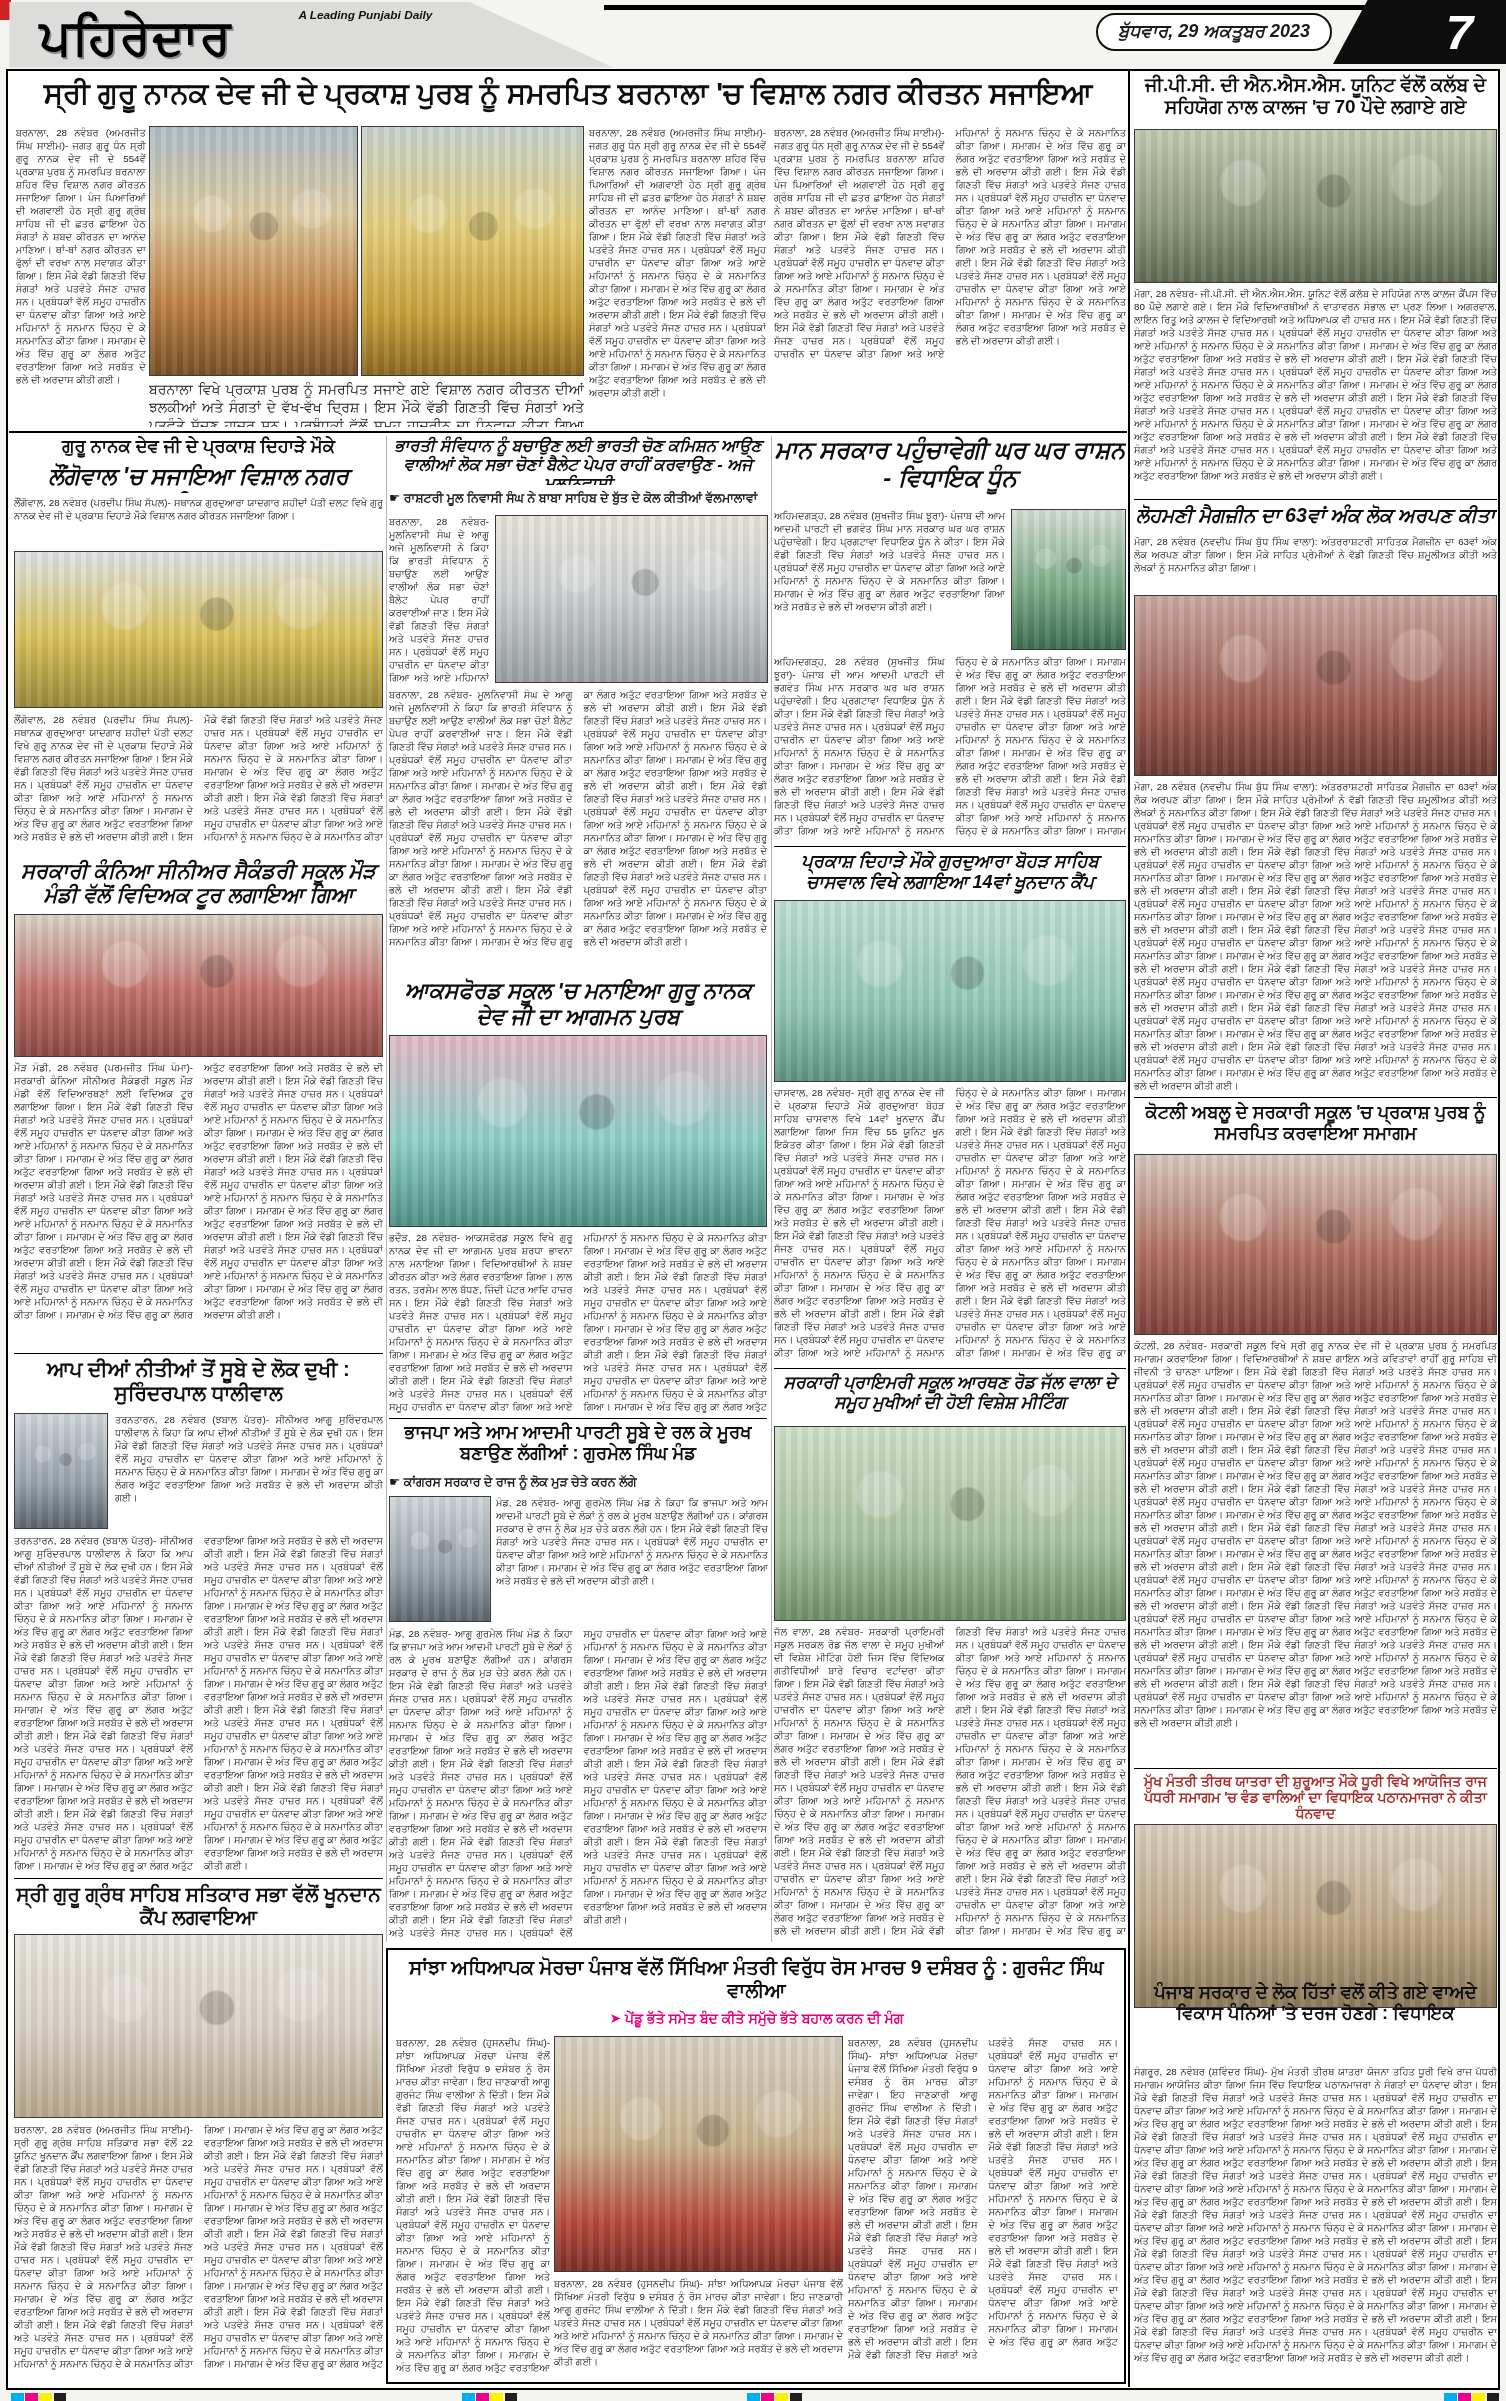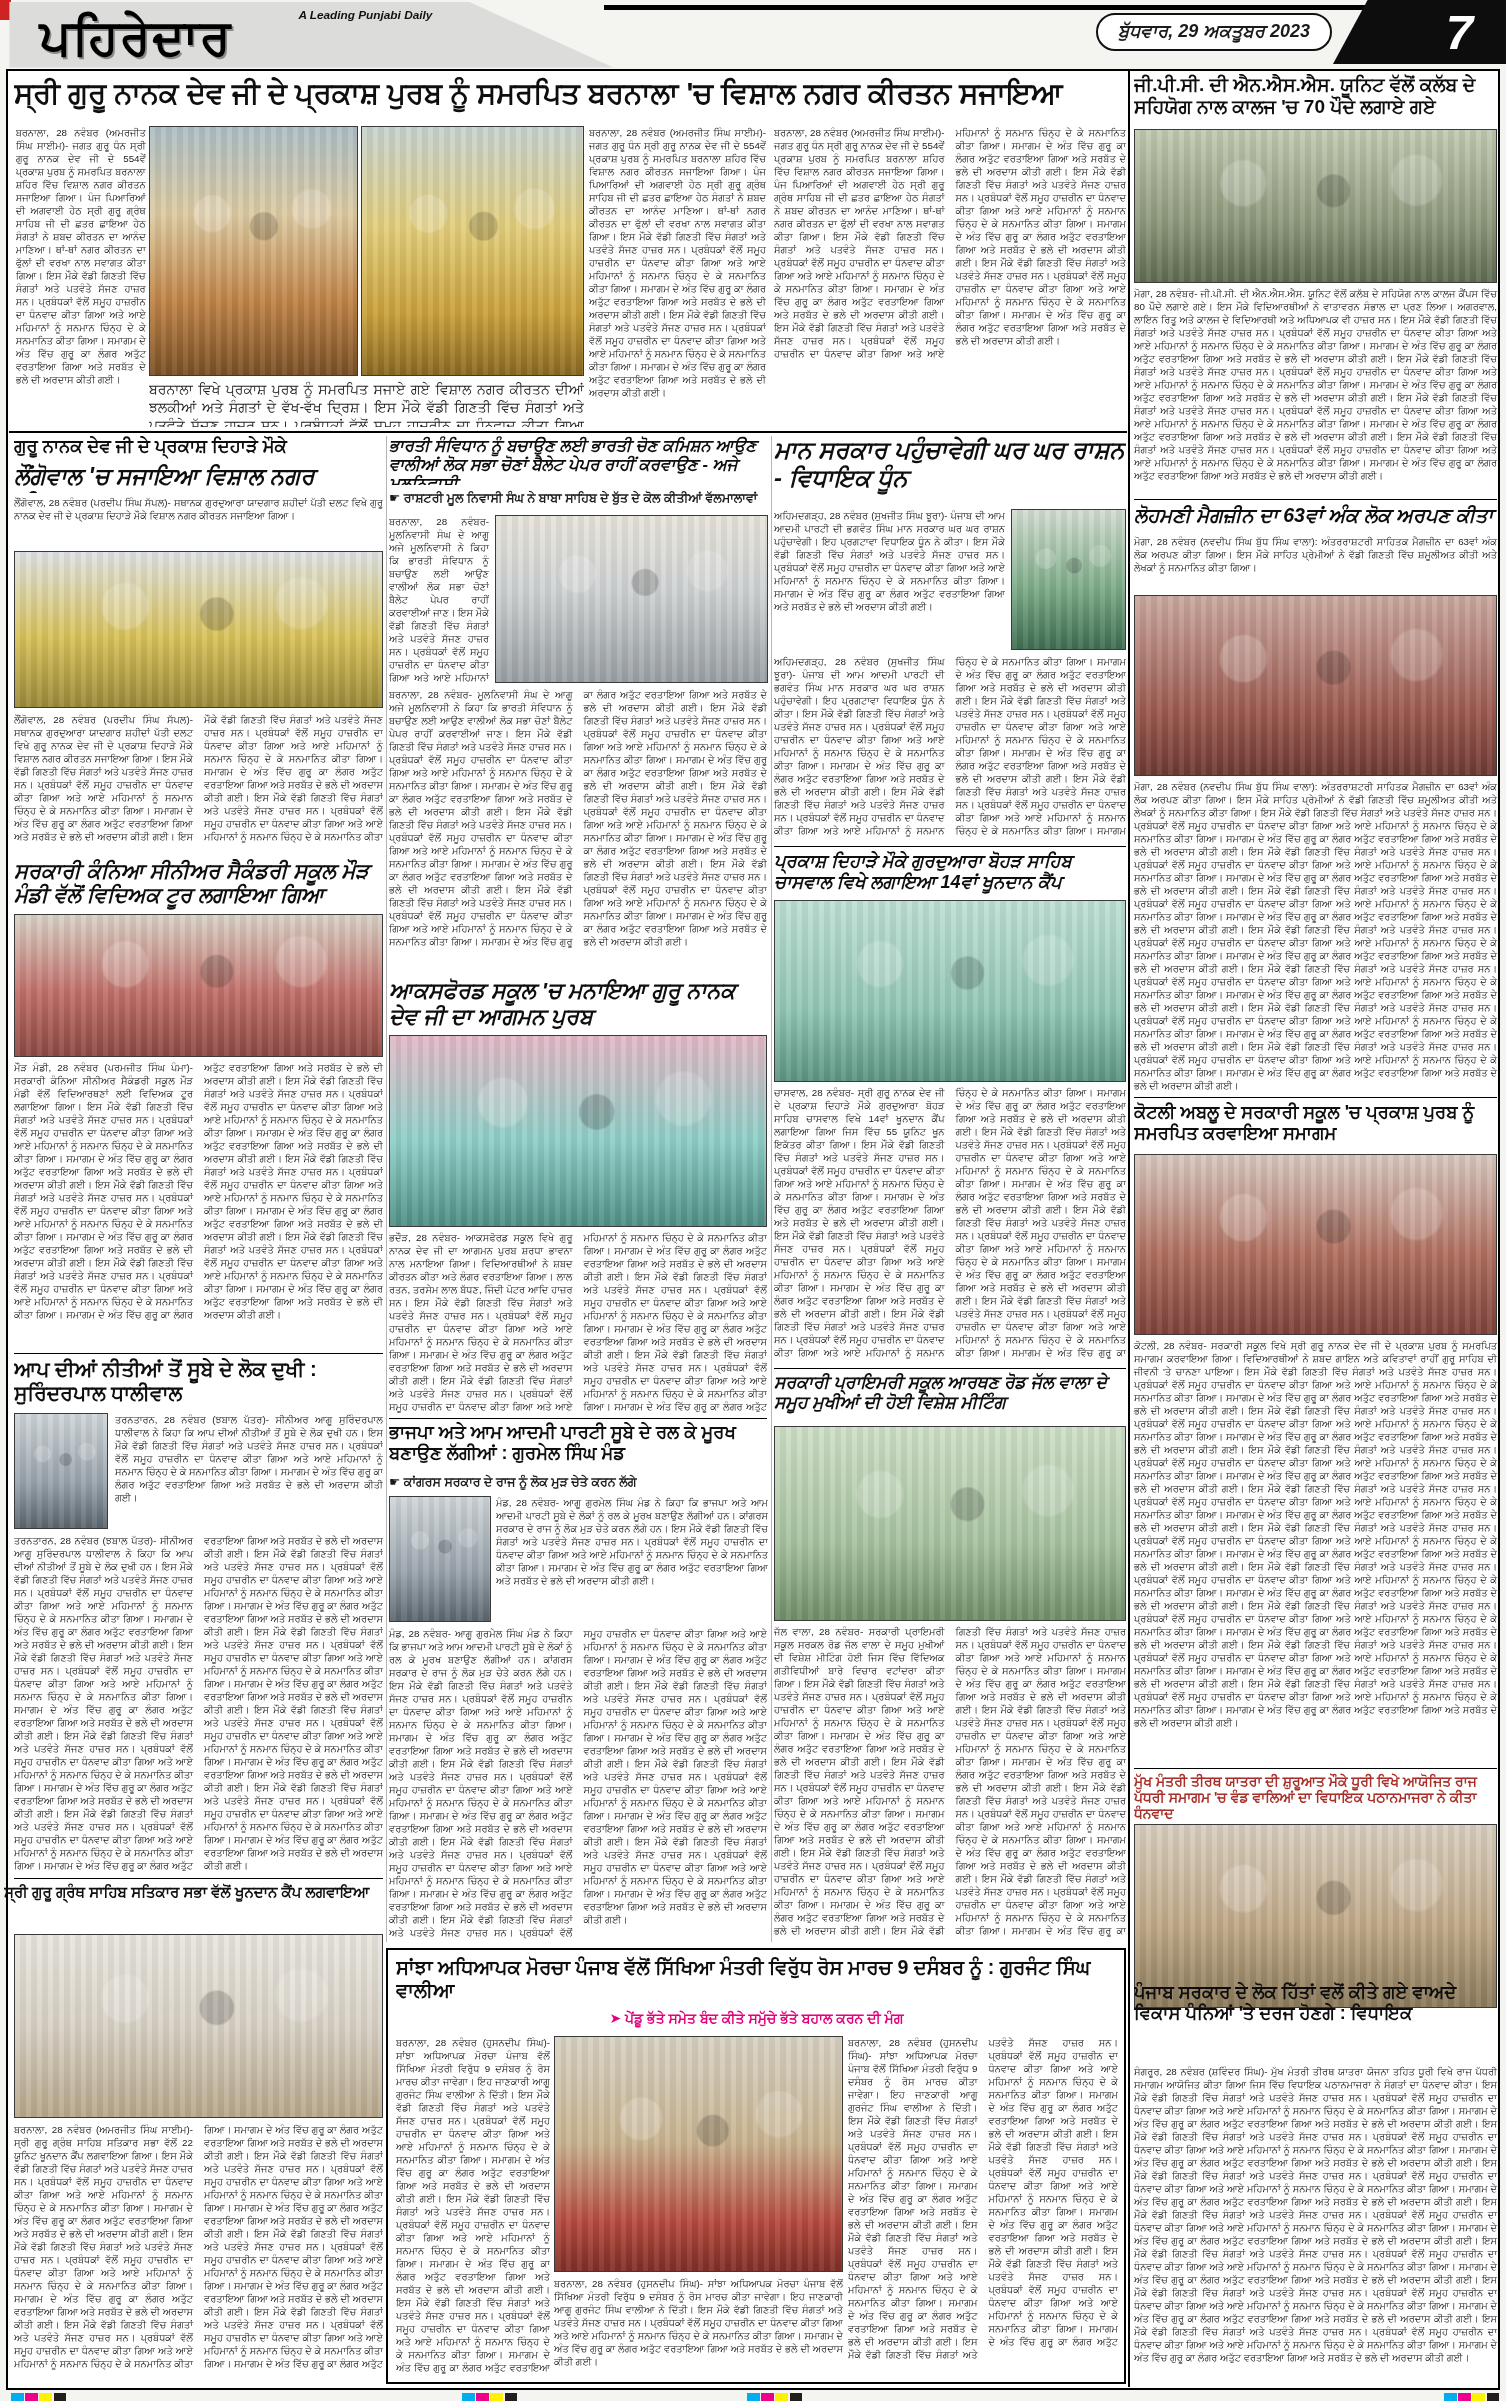--- a/index.html
+++ b/index.html
@@ -3,21 +3,21 @@
 <meta charset="utf-8">
 <style>
   html,body{margin:0;padding:0}
   body{
     width:1506px;height:2401px;position:relative;background:#f4f4f0;
     font-family:"Liberation Sans","DejaVu Sans",sans-serif;color:#1b1b1b;overflow:hidden;
   }
   .abs{position:absolute;box-sizing:border-box}
   .body-txt{font-size:9.8px;line-height:1.33;text-align:justify;overflow:hidden;word-break:break-word;color:#222}
   .cols2{column-count:2;column-gap:11px}
-  .hd{font-weight:800;text-align:left;line-height:1.16;overflow:hidden;color:#0e0e0e}
+  .hd{font-weight:800;text-align:center;line-height:1.16;overflow:hidden;color:#0e0e0e}
   .it{font-style:italic}
   .cap{font-size:14px;font-weight:400;line-height:1.3;overflow:hidden;text-align:justify}
   .bullet{font-weight:700;overflow:hidden;white-space:nowrap;text-overflow:ellipsis}
   .photo{border:0.8px solid #3a3a3a;overflow:hidden}
   .photo::after{content:"";display:block;width:100%;height:100%;
     background:repeating-linear-gradient(90deg,rgba(255,255,255,.07) 0 5.5px,rgba(0,0,0,.05) 5.5px 11px),
                radial-gradient(circle at 30% 35%,rgba(255,255,255,.22) 0 8%,transparent 9%),
                radial-gradient(circle at 55% 40%,rgba(0,0,0,.18) 0 7%,transparent 8%),
                radial-gradient(circle at 78% 33%,rgba(255,255,255,.2) 0 8%,transparent 9%);}
   .rule{background:#000}
@@ -91,21 +91,21 @@
 <div class="abs photo ph-bus-red" style="left:14px;top:914px;width:369px;height:143px"></div>
 <div class="abs body-txt cols2" style="left:14px;top:1061px;width:369px;height:287px">ਮੌੜ ਮੰਡੀ, 28 ਨਵੰਬਰ (ਪਰਮਜੀਤ ਸਿੰਘ ਪੰਮਾ)- ਸਰਕਾਰੀ ਕੰਨਿਆ ਸੀਨੀਅਰ ਸੈਕੰਡਰੀ ਸਕੂਲ ਮੌੜ ਮੰਡੀ ਵੱਲੋਂ ਵਿਦਿਆਰਥਣਾਂ ਲਈ ਵਿਦਿਅਕ ਟੂਰ ਲਗਾਇਆ ਗਿਆ। ਇਸ ਮੌਕੇ ਵੱਡੀ ਗਿਣਤੀ ਵਿੱਚ ਸੰਗਤਾਂ ਅਤੇ ਪਤਵੰਤੇ ਸੱਜਣ ਹਾਜ਼ਰ ਸਨ। ਪ੍ਰਬੰਧਕਾਂ ਵੱਲੋਂ ਸਮੂਹ ਹਾਜ਼ਰੀਨ ਦਾ ਧੰਨਵਾਦ ਕੀਤਾ ਗਿਆ ਅਤੇ ਆਏ ਮਹਿਮਾਨਾਂ ਨੂੰ ਸਨਮਾਨ ਚਿੰਨ੍ਹ ਦੇ ਕੇ ਸਨਮਾਨਿਤ ਕੀਤਾ ਗਿਆ। ਸਮਾਗਮ ਦੇ ਅੰਤ ਵਿੱਚ ਗੁਰੂ ਕਾ ਲੰਗਰ ਅਤੁੱਟ ਵਰਤਾਇਆ ਗਿਆ ਅਤੇ ਸਰਬੱਤ ਦੇ ਭਲੇ ਦੀ ਅਰਦਾਸ ਕੀਤੀ ਗਈ। ਇਸ ਮੌਕੇ ਵੱਡੀ ਗਿਣਤੀ ਵਿੱਚ ਸੰਗਤਾਂ ਅਤੇ ਪਤਵੰਤੇ ਸੱਜਣ ਹਾਜ਼ਰ ਸਨ। ਪ੍ਰਬੰਧਕਾਂ ਵੱਲੋਂ ਸਮੂਹ ਹਾਜ਼ਰੀਨ ਦਾ ਧੰਨਵਾਦ ਕੀਤਾ ਗਿਆ ਅਤੇ ਆਏ ਮਹਿਮਾਨਾਂ ਨੂੰ ਸਨਮਾਨ ਚਿੰਨ੍ਹ ਦੇ ਕੇ ਸਨਮਾਨਿਤ ਕੀਤਾ ਗਿਆ। ਸਮਾਗਮ ਦੇ ਅੰਤ ਵਿੱਚ ਗੁਰੂ ਕਾ ਲੰਗਰ ਅਤੁੱਟ ਵਰਤਾਇਆ ਗਿਆ ਅਤੇ ਸਰਬੱਤ ਦੇ ਭਲੇ ਦੀ ਅਰਦਾਸ ਕੀਤੀ ਗਈ। ਇਸ ਮੌਕੇ ਵੱਡੀ ਗਿਣਤੀ ਵਿੱਚ ਸੰਗਤਾਂ ਅਤੇ ਪਤਵੰਤੇ ਸੱਜਣ ਹਾਜ਼ਰ ਸਨ। ਪ੍ਰਬੰਧਕਾਂ ਵੱਲੋਂ ਸਮੂਹ ਹਾਜ਼ਰੀਨ ਦਾ ਧੰਨਵਾਦ ਕੀਤਾ ਗਿਆ ਅਤੇ ਆਏ ਮਹਿਮਾਨਾਂ ਨੂੰ ਸਨਮਾਨ ਚਿੰਨ੍ਹ ਦੇ ਕੇ ਸਨਮਾਨਿਤ ਕੀਤਾ ਗਿਆ। ਸਮਾਗਮ ਦੇ ਅੰਤ ਵਿੱਚ ਗੁਰੂ ਕਾ ਲੰਗਰ ਅਤੁੱਟ ਵਰਤਾਇਆ ਗਿਆ ਅਤੇ ਸਰਬੱਤ ਦੇ ਭਲੇ ਦੀ ਅਰਦਾਸ ਕੀਤੀ ਗਈ। ਇਸ ਮੌਕੇ ਵੱਡੀ ਗਿਣਤੀ ਵਿੱਚ ਸੰਗਤਾਂ ਅਤੇ ਪਤਵੰਤੇ ਸੱਜਣ ਹਾਜ਼ਰ ਸਨ। ਪ੍ਰਬੰਧਕਾਂ ਵੱਲੋਂ ਸਮੂਹ ਹਾਜ਼ਰੀਨ ਦਾ ਧੰਨਵਾਦ ਕੀਤਾ ਗਿਆ ਅਤੇ ਆਏ ਮਹਿਮਾਨਾਂ ਨੂੰ ਸਨਮਾਨ ਚਿੰਨ੍ਹ ਦੇ ਕੇ ਸਨਮਾਨਿਤ ਕੀਤਾ ਗਿਆ। ਸਮਾਗਮ ਦੇ ਅੰਤ ਵਿੱਚ ਗੁਰੂ ਕਾ ਲੰਗਰ ਅਤੁੱਟ ਵਰਤਾਇਆ ਗਿਆ ਅਤੇ ਸਰਬੱਤ ਦੇ ਭਲੇ ਦੀ ਅਰਦਾਸ ਕੀਤੀ ਗਈ। ਇਸ ਮੌਕੇ ਵੱਡੀ ਗਿਣਤੀ ਵਿੱਚ ਸੰਗਤਾਂ ਅਤੇ ਪਤਵੰਤੇ ਸੱਜਣ ਹਾਜ਼ਰ ਸਨ। ਪ੍ਰਬੰਧਕਾਂ ਵੱਲੋਂ ਸਮੂਹ ਹਾਜ਼ਰੀਨ ਦਾ ਧੰਨਵਾਦ ਕੀਤਾ ਗਿਆ ਅਤੇ ਆਏ ਮਹਿਮਾਨਾਂ ਨੂੰ ਸਨਮਾਨ ਚਿੰਨ੍ਹ ਦੇ ਕੇ ਸਨਮਾਨਿਤ ਕੀਤਾ ਗਿਆ। ਸਮਾਗਮ ਦੇ ਅੰਤ ਵਿੱਚ ਗੁਰੂ ਕਾ ਲੰਗਰ ਅਤੁੱਟ ਵਰਤਾਇਆ ਗਿਆ ਅਤੇ ਸਰਬੱਤ ਦੇ ਭਲੇ ਦੀ ਅਰਦਾਸ ਕੀਤੀ ਗਈ। ਇਸ ਮੌਕੇ ਵੱਡੀ ਗਿਣਤੀ ਵਿੱਚ ਸੰਗਤਾਂ ਅਤੇ ਪਤਵੰਤੇ ਸੱਜਣ ਹਾਜ਼ਰ ਸਨ। ਪ੍ਰਬੰਧਕਾਂ ਵੱਲੋਂ ਸਮੂਹ ਹਾਜ਼ਰੀਨ ਦਾ ਧੰਨਵਾਦ ਕੀਤਾ ਗਿਆ ਅਤੇ ਆਏ ਮਹਿਮਾਨਾਂ ਨੂੰ ਸਨਮਾਨ ਚਿੰਨ੍ਹ ਦੇ ਕੇ ਸਨਮਾਨਿਤ ਕੀਤਾ ਗਿਆ। ਸਮਾਗਮ ਦੇ ਅੰਤ ਵਿੱਚ ਗੁਰੂ ਕਾ ਲੰਗਰ ਅਤੁੱਟ ਵਰਤਾਇਆ ਗਿਆ ਅਤੇ ਸਰਬੱਤ ਦੇ ਭਲੇ ਦੀ ਅਰਦਾਸ ਕੀਤੀ ਗਈ।</div>
 
 <div class="abs rule" style="left:14px;top:1353px;width:369px;height:0.8px"></div>
 <div class="abs hd" style="left:14px;top:1358px;width:369px;height:50px;font-size:20.4px">ਆਪ ਦੀਆਂ ਨੀਤੀਆਂ ਤੋਂ ਸੂਬੇ ਦੇ ਲੋਕ ਦੁਖੀ : ਸੁਰਿੰਦਰਪਾਲ ਧਾਲੀਵਾਲ</div>
 <div class="abs photo ph-portrait" style="left:14px;top:1413px;width:94px;height:116px"></div>
 <div class="abs body-txt" style="left:115px;top:1413px;width:268px;height:116px">ਤਰਨਤਾਰਨ, 28 ਨਵੰਬਰ (ਝਬਾਲ ਪੱਤਰ)- ਸੀਨੀਅਰ ਆਗੂ ਸੁਰਿੰਦਰਪਾਲ ਧਾਲੀਵਾਲ ਨੇ ਕਿਹਾ ਕਿ ਆਪ ਦੀਆਂ ਨੀਤੀਆਂ ਤੋਂ ਸੂਬੇ ਦੇ ਲੋਕ ਦੁਖੀ ਹਨ। ਇਸ ਮੌਕੇ ਵੱਡੀ ਗਿਣਤੀ ਵਿੱਚ ਸੰਗਤਾਂ ਅਤੇ ਪਤਵੰਤੇ ਸੱਜਣ ਹਾਜ਼ਰ ਸਨ। ਪ੍ਰਬੰਧਕਾਂ ਵੱਲੋਂ ਸਮੂਹ ਹਾਜ਼ਰੀਨ ਦਾ ਧੰਨਵਾਦ ਕੀਤਾ ਗਿਆ ਅਤੇ ਆਏ ਮਹਿਮਾਨਾਂ ਨੂੰ ਸਨਮਾਨ ਚਿੰਨ੍ਹ ਦੇ ਕੇ ਸਨਮਾਨਿਤ ਕੀਤਾ ਗਿਆ। ਸਮਾਗਮ ਦੇ ਅੰਤ ਵਿੱਚ ਗੁਰੂ ਕਾ ਲੰਗਰ ਅਤੁੱਟ ਵਰਤਾਇਆ ਗਿਆ ਅਤੇ ਸਰਬੱਤ ਦੇ ਭਲੇ ਦੀ ਅਰਦਾਸ ਕੀਤੀ ਗਈ।</div>
 <div class="abs body-txt cols2" style="left:14px;top:1534px;width:369px;height:341px">ਤਰਨਤਾਰਨ, 28 ਨਵੰਬਰ (ਝਬਾਲ ਪੱਤਰ)- ਸੀਨੀਅਰ ਆਗੂ ਸੁਰਿੰਦਰਪਾਲ ਧਾਲੀਵਾਲ ਨੇ ਕਿਹਾ ਕਿ ਆਪ ਦੀਆਂ ਨੀਤੀਆਂ ਤੋਂ ਸੂਬੇ ਦੇ ਲੋਕ ਦੁਖੀ ਹਨ। ਇਸ ਮੌਕੇ ਵੱਡੀ ਗਿਣਤੀ ਵਿੱਚ ਸੰਗਤਾਂ ਅਤੇ ਪਤਵੰਤੇ ਸੱਜਣ ਹਾਜ਼ਰ ਸਨ। ਪ੍ਰਬੰਧਕਾਂ ਵੱਲੋਂ ਸਮੂਹ ਹਾਜ਼ਰੀਨ ਦਾ ਧੰਨਵਾਦ ਕੀਤਾ ਗਿਆ ਅਤੇ ਆਏ ਮਹਿਮਾਨਾਂ ਨੂੰ ਸਨਮਾਨ ਚਿੰਨ੍ਹ ਦੇ ਕੇ ਸਨਮਾਨਿਤ ਕੀਤਾ ਗਿਆ। ਸਮਾਗਮ ਦੇ ਅੰਤ ਵਿੱਚ ਗੁਰੂ ਕਾ ਲੰਗਰ ਅਤੁੱਟ ਵਰਤਾਇਆ ਗਿਆ ਅਤੇ ਸਰਬੱਤ ਦੇ ਭਲੇ ਦੀ ਅਰਦਾਸ ਕੀਤੀ ਗਈ। ਇਸ ਮੌਕੇ ਵੱਡੀ ਗਿਣਤੀ ਵਿੱਚ ਸੰਗਤਾਂ ਅਤੇ ਪਤਵੰਤੇ ਸੱਜਣ ਹਾਜ਼ਰ ਸਨ। ਪ੍ਰਬੰਧਕਾਂ ਵੱਲੋਂ ਸਮੂਹ ਹਾਜ਼ਰੀਨ ਦਾ ਧੰਨਵਾਦ ਕੀਤਾ ਗਿਆ ਅਤੇ ਆਏ ਮਹਿਮਾਨਾਂ ਨੂੰ ਸਨਮਾਨ ਚਿੰਨ੍ਹ ਦੇ ਕੇ ਸਨਮਾਨਿਤ ਕੀਤਾ ਗਿਆ। ਸਮਾਗਮ ਦੇ ਅੰਤ ਵਿੱਚ ਗੁਰੂ ਕਾ ਲੰਗਰ ਅਤੁੱਟ ਵਰਤਾਇਆ ਗਿਆ ਅਤੇ ਸਰਬੱਤ ਦੇ ਭਲੇ ਦੀ ਅਰਦਾਸ ਕੀਤੀ ਗਈ। ਇਸ ਮੌਕੇ ਵੱਡੀ ਗਿਣਤੀ ਵਿੱਚ ਸੰਗਤਾਂ ਅਤੇ ਪਤਵੰਤੇ ਸੱਜਣ ਹਾਜ਼ਰ ਸਨ। ਪ੍ਰਬੰਧਕਾਂ ਵੱਲੋਂ ਸਮੂਹ ਹਾਜ਼ਰੀਨ ਦਾ ਧੰਨਵਾਦ ਕੀਤਾ ਗਿਆ ਅਤੇ ਆਏ ਮਹਿਮਾਨਾਂ ਨੂੰ ਸਨਮਾਨ ਚਿੰਨ੍ਹ ਦੇ ਕੇ ਸਨਮਾਨਿਤ ਕੀਤਾ ਗਿਆ। ਸਮਾਗਮ ਦੇ ਅੰਤ ਵਿੱਚ ਗੁਰੂ ਕਾ ਲੰਗਰ ਅਤੁੱਟ ਵਰਤਾਇਆ ਗਿਆ ਅਤੇ ਸਰਬੱਤ ਦੇ ਭਲੇ ਦੀ ਅਰਦਾਸ ਕੀਤੀ ਗਈ। ਇਸ ਮੌਕੇ ਵੱਡੀ ਗਿਣਤੀ ਵਿੱਚ ਸੰਗਤਾਂ ਅਤੇ ਪਤਵੰਤੇ ਸੱਜਣ ਹਾਜ਼ਰ ਸਨ। ਪ੍ਰਬੰਧਕਾਂ ਵੱਲੋਂ ਸਮੂਹ ਹਾਜ਼ਰੀਨ ਦਾ ਧੰਨਵਾਦ ਕੀਤਾ ਗਿਆ ਅਤੇ ਆਏ ਮਹਿਮਾਨਾਂ ਨੂੰ ਸਨਮਾਨ ਚਿੰਨ੍ਹ ਦੇ ਕੇ ਸਨਮਾਨਿਤ ਕੀਤਾ ਗਿਆ। ਸਮਾਗਮ ਦੇ ਅੰਤ ਵਿੱਚ ਗੁਰੂ ਕਾ ਲੰਗਰ ਅਤੁੱਟ ਵਰਤਾਇਆ ਗਿਆ ਅਤੇ ਸਰਬੱਤ ਦੇ ਭਲੇ ਦੀ ਅਰਦਾਸ ਕੀਤੀ ਗਈ। ਇਸ ਮੌਕੇ ਵੱਡੀ ਗਿਣਤੀ ਵਿੱਚ ਸੰਗਤਾਂ ਅਤੇ ਪਤਵੰਤੇ ਸੱਜਣ ਹਾਜ਼ਰ ਸਨ। ਪ੍ਰਬੰਧਕਾਂ ਵੱਲੋਂ ਸਮੂਹ ਹਾਜ਼ਰੀਨ ਦਾ ਧੰਨਵਾਦ ਕੀਤਾ ਗਿਆ ਅਤੇ ਆਏ ਮਹਿਮਾਨਾਂ ਨੂੰ ਸਨਮਾਨ ਚਿੰਨ੍ਹ ਦੇ ਕੇ ਸਨਮਾਨਿਤ ਕੀਤਾ ਗਿਆ। ਸਮਾਗਮ ਦੇ ਅੰਤ ਵਿੱਚ ਗੁਰੂ ਕਾ ਲੰਗਰ ਅਤੁੱਟ ਵਰਤਾਇਆ ਗਿਆ ਅਤੇ ਸਰਬੱਤ ਦੇ ਭਲੇ ਦੀ ਅਰਦਾਸ ਕੀਤੀ ਗਈ। ਇਸ ਮੌਕੇ ਵੱਡੀ ਗਿਣਤੀ ਵਿੱਚ ਸੰਗਤਾਂ ਅਤੇ ਪਤਵੰਤੇ ਸੱਜਣ ਹਾਜ਼ਰ ਸਨ। ਪ੍ਰਬੰਧਕਾਂ ਵੱਲੋਂ ਸਮੂਹ ਹਾਜ਼ਰੀਨ ਦਾ ਧੰਨਵਾਦ ਕੀਤਾ ਗਿਆ ਅਤੇ ਆਏ ਮਹਿਮਾਨਾਂ ਨੂੰ ਸਨਮਾਨ ਚਿੰਨ੍ਹ ਦੇ ਕੇ ਸਨਮਾਨਿਤ ਕੀਤਾ ਗਿਆ। ਸਮਾਗਮ ਦੇ ਅੰਤ ਵਿੱਚ ਗੁਰੂ ਕਾ ਲੰਗਰ ਅਤੁੱਟ ਵਰਤਾਇਆ ਗਿਆ ਅਤੇ ਸਰਬੱਤ ਦੇ ਭਲੇ ਦੀ ਅਰਦਾਸ ਕੀਤੀ ਗਈ। ਇਸ ਮੌਕੇ ਵੱਡੀ ਗਿਣਤੀ ਵਿੱਚ ਸੰਗਤਾਂ ਅਤੇ ਪਤਵੰਤੇ ਸੱਜਣ ਹਾਜ਼ਰ ਸਨ। ਪ੍ਰਬੰਧਕਾਂ ਵੱਲੋਂ ਸਮੂਹ ਹਾਜ਼ਰੀਨ ਦਾ ਧੰਨਵਾਦ ਕੀਤਾ ਗਿਆ ਅਤੇ ਆਏ ਮਹਿਮਾਨਾਂ ਨੂੰ ਸਨਮਾਨ ਚਿੰਨ੍ਹ ਦੇ ਕੇ ਸਨਮਾਨਿਤ ਕੀਤਾ ਗਿਆ। ਸਮਾਗਮ ਦੇ ਅੰਤ ਵਿੱਚ ਗੁਰੂ ਕਾ ਲੰਗਰ ਅਤੁੱਟ ਵਰਤਾਇਆ ਗਿਆ ਅਤੇ ਸਰਬੱਤ ਦੇ ਭਲੇ ਦੀ ਅਰਦਾਸ ਕੀਤੀ ਗਈ। ਇਸ ਮੌਕੇ ਵੱਡੀ ਗਿਣਤੀ ਵਿੱਚ ਸੰਗਤਾਂ ਅਤੇ ਪਤਵੰਤੇ ਸੱਜਣ ਹਾਜ਼ਰ ਸਨ। ਪ੍ਰਬੰਧਕਾਂ ਵੱਲੋਂ ਸਮੂਹ ਹਾਜ਼ਰੀਨ ਦਾ ਧੰਨਵਾਦ ਕੀਤਾ ਗਿਆ ਅਤੇ ਆਏ ਮਹਿਮਾਨਾਂ ਨੂੰ ਸਨਮਾਨ ਚਿੰਨ੍ਹ ਦੇ ਕੇ ਸਨਮਾਨਿਤ ਕੀਤਾ ਗਿਆ। ਸਮਾਗਮ ਦੇ ਅੰਤ ਵਿੱਚ ਗੁਰੂ ਕਾ ਲੰਗਰ ਅਤੁੱਟ ਵਰਤਾਇਆ ਗਿਆ ਅਤੇ ਸਰਬੱਤ ਦੇ ਭਲੇ ਦੀ ਅਰਦਾਸ ਕੀਤੀ ਗਈ।</div>
 
 <div class="abs rule" style="left:14px;top:1878px;width:369px;height:0.8px"></div>
-<div class="abs hd" style="left:4px;top:1883px;width:369px;height:49px;font-size:15px">ਸ੍ਰੀ ਗੁਰੂ ਗ੍ਰੰਥ ਸਾਹਿਬ ਸਤਿਕਾਰ ਸਭਾ ਵੱਲੋਂ ਖੂਨਦਾਨ ਕੈਂਪ ਲਗਵਾਇਆ</div>
+<div class="abs hd" style="left:14px;top:1883px;width:369px;height:49px;font-size:20px">ਸ੍ਰੀ ਗੁਰੂ ਗ੍ਰੰਥ ਸਾਹਿਬ ਸਤਿਕਾਰ ਸਭਾ ਵੱਲੋਂ ਖੂਨਦਾਨ ਕੈਂਪ ਲਗਵਾਇਆ</div>
 <div class="abs photo ph-blood" style="left:14px;top:1934px;width:369px;height:184px"></div>
 <div class="abs body-txt cols2" style="left:14px;top:2123px;width:369px;height:259px">ਬਰਨਾਲਾ, 28 ਨਵੰਬਰ (ਅਮਰਜੀਤ ਸਿੰਘ ਸਾਈਮ)- ਸ੍ਰੀ ਗੁਰੂ ਗ੍ਰੰਥ ਸਾਹਿਬ ਸਤਿਕਾਰ ਸਭਾ ਵੱਲੋਂ 22 ਯੂਨਿਟ ਖੂਨਦਾਨ ਕੈਂਪ ਲਗਵਾਇਆ ਗਿਆ। ਇਸ ਮੌਕੇ ਵੱਡੀ ਗਿਣਤੀ ਵਿੱਚ ਸੰਗਤਾਂ ਅਤੇ ਪਤਵੰਤੇ ਸੱਜਣ ਹਾਜ਼ਰ ਸਨ। ਪ੍ਰਬੰਧਕਾਂ ਵੱਲੋਂ ਸਮੂਹ ਹਾਜ਼ਰੀਨ ਦਾ ਧੰਨਵਾਦ ਕੀਤਾ ਗਿਆ ਅਤੇ ਆਏ ਮਹਿਮਾਨਾਂ ਨੂੰ ਸਨਮਾਨ ਚਿੰਨ੍ਹ ਦੇ ਕੇ ਸਨਮਾਨਿਤ ਕੀਤਾ ਗਿਆ। ਸਮਾਗਮ ਦੇ ਅੰਤ ਵਿੱਚ ਗੁਰੂ ਕਾ ਲੰਗਰ ਅਤੁੱਟ ਵਰਤਾਇਆ ਗਿਆ ਅਤੇ ਸਰਬੱਤ ਦੇ ਭਲੇ ਦੀ ਅਰਦਾਸ ਕੀਤੀ ਗਈ। ਇਸ ਮੌਕੇ ਵੱਡੀ ਗਿਣਤੀ ਵਿੱਚ ਸੰਗਤਾਂ ਅਤੇ ਪਤਵੰਤੇ ਸੱਜਣ ਹਾਜ਼ਰ ਸਨ। ਪ੍ਰਬੰਧਕਾਂ ਵੱਲੋਂ ਸਮੂਹ ਹਾਜ਼ਰੀਨ ਦਾ ਧੰਨਵਾਦ ਕੀਤਾ ਗਿਆ ਅਤੇ ਆਏ ਮਹਿਮਾਨਾਂ ਨੂੰ ਸਨਮਾਨ ਚਿੰਨ੍ਹ ਦੇ ਕੇ ਸਨਮਾਨਿਤ ਕੀਤਾ ਗਿਆ। ਸਮਾਗਮ ਦੇ ਅੰਤ ਵਿੱਚ ਗੁਰੂ ਕਾ ਲੰਗਰ ਅਤੁੱਟ ਵਰਤਾਇਆ ਗਿਆ ਅਤੇ ਸਰਬੱਤ ਦੇ ਭਲੇ ਦੀ ਅਰਦਾਸ ਕੀਤੀ ਗਈ। ਇਸ ਮੌਕੇ ਵੱਡੀ ਗਿਣਤੀ ਵਿੱਚ ਸੰਗਤਾਂ ਅਤੇ ਪਤਵੰਤੇ ਸੱਜਣ ਹਾਜ਼ਰ ਸਨ। ਪ੍ਰਬੰਧਕਾਂ ਵੱਲੋਂ ਸਮੂਹ ਹਾਜ਼ਰੀਨ ਦਾ ਧੰਨਵਾਦ ਕੀਤਾ ਗਿਆ ਅਤੇ ਆਏ ਮਹਿਮਾਨਾਂ ਨੂੰ ਸਨਮਾਨ ਚਿੰਨ੍ਹ ਦੇ ਕੇ ਸਨਮਾਨਿਤ ਕੀਤਾ ਗਿਆ। ਸਮਾਗਮ ਦੇ ਅੰਤ ਵਿੱਚ ਗੁਰੂ ਕਾ ਲੰਗਰ ਅਤੁੱਟ ਵਰਤਾਇਆ ਗਿਆ ਅਤੇ ਸਰਬੱਤ ਦੇ ਭਲੇ ਦੀ ਅਰਦਾਸ ਕੀਤੀ ਗਈ। ਇਸ ਮੌਕੇ ਵੱਡੀ ਗਿਣਤੀ ਵਿੱਚ ਸੰਗਤਾਂ ਅਤੇ ਪਤਵੰਤੇ ਸੱਜਣ ਹਾਜ਼ਰ ਸਨ। ਪ੍ਰਬੰਧਕਾਂ ਵੱਲੋਂ ਸਮੂਹ ਹਾਜ਼ਰੀਨ ਦਾ ਧੰਨਵਾਦ ਕੀਤਾ ਗਿਆ ਅਤੇ ਆਏ ਮਹਿਮਾਨਾਂ ਨੂੰ ਸਨਮਾਨ ਚਿੰਨ੍ਹ ਦੇ ਕੇ ਸਨਮਾਨਿਤ ਕੀਤਾ ਗਿਆ। ਸਮਾਗਮ ਦੇ ਅੰਤ ਵਿੱਚ ਗੁਰੂ ਕਾ ਲੰਗਰ ਅਤੁੱਟ ਵਰਤਾਇਆ ਗਿਆ ਅਤੇ ਸਰਬੱਤ ਦੇ ਭਲੇ ਦੀ ਅਰਦਾਸ ਕੀਤੀ ਗਈ। ਇਸ ਮੌਕੇ ਵੱਡੀ ਗਿਣਤੀ ਵਿੱਚ ਸੰਗਤਾਂ ਅਤੇ ਪਤਵੰਤੇ ਸੱਜਣ ਹਾਜ਼ਰ ਸਨ। ਪ੍ਰਬੰਧਕਾਂ ਵੱਲੋਂ ਸਮੂਹ ਹਾਜ਼ਰੀਨ ਦਾ ਧੰਨਵਾਦ ਕੀਤਾ ਗਿਆ ਅਤੇ ਆਏ ਮਹਿਮਾਨਾਂ ਨੂੰ ਸਨਮਾਨ ਚਿੰਨ੍ਹ ਦੇ ਕੇ ਸਨਮਾਨਿਤ ਕੀਤਾ ਗਿਆ। ਸਮਾਗਮ ਦੇ ਅੰਤ ਵਿੱਚ ਗੁਰੂ ਕਾ ਲੰਗਰ ਅਤੁੱਟ ਵਰਤਾਇਆ ਗਿਆ ਅਤੇ ਸਰਬੱਤ ਦੇ ਭਲੇ ਦੀ ਅਰਦਾਸ ਕੀਤੀ ਗਈ। ਇਸ ਮੌਕੇ ਵੱਡੀ ਗਿਣਤੀ ਵਿੱਚ ਸੰਗਤਾਂ ਅਤੇ ਪਤਵੰਤੇ ਸੱਜਣ ਹਾਜ਼ਰ ਸਨ। ਪ੍ਰਬੰਧਕਾਂ ਵੱਲੋਂ ਸਮੂਹ ਹਾਜ਼ਰੀਨ ਦਾ ਧੰਨਵਾਦ ਕੀਤਾ ਗਿਆ ਅਤੇ ਆਏ ਮਹਿਮਾਨਾਂ ਨੂੰ ਸਨਮਾਨ ਚਿੰਨ੍ਹ ਦੇ ਕੇ ਸਨਮਾਨਿਤ ਕੀਤਾ ਗਿਆ। ਸਮਾਗਮ ਦੇ ਅੰਤ ਵਿੱਚ ਗੁਰੂ ਕਾ ਲੰਗਰ ਅਤੁੱਟ ਵਰਤਾਇਆ ਗਿਆ ਅਤੇ ਸਰਬੱਤ ਦੇ ਭਲੇ ਦੀ ਅਰਦਾਸ ਕੀਤੀ ਗਈ।</div>
 
 <div class="abs hd it" style="left:389px;top:436px;width:378px;height:49px;font-size:16.5px">ਭਾਰਤੀ ਸੰਵਿਧਾਨ ਨੂੰ ਬਚਾਉਣ ਲਈ ਭਾਰਤੀ ਚੋਣ ਕਮਿਸ਼ਨ ਆਉਣ ਵਾਲੀਆਂ ਲੋਕ ਸਭਾ ਚੋਣਾਂ ਬੈਲੇਟ ਪੇਪਰ ਰਾਹੀਂ ਕਰਵਾਉਣ - ਅਜੇ ਮੂਲਨਿਵਾਸੀ</div>
 <div class="abs bullet" style="left:389px;top:490px;width:378px;height:20.4px;font-size:12.6px">☛ ਰਾਸ਼ਟਰੀ ਮੂਲ ਨਿਵਾਸੀ ਸੰਘ ਨੇ ਬਾਬਾ ਸਾਹਿਬ ਦੇ ਬੁੱਤ ਦੇ ਕੋਲ ਕੀਤੀਆਂ ਵੱਲਮਾਲਾਵਾਂ</div>
 <div class="abs body-txt" style="left:389px;top:515px;width:100px;height:170px">ਬਰਨਾਲਾ, 28 ਨਵੰਬਰ- ਮੂਲਨਿਵਾਸੀ ਸੰਘ ਦੇ ਆਗੂ ਅਜੇ ਮੂਲਨਿਵਾਸੀ ਨੇ ਕਿਹਾ ਕਿ ਭਾਰਤੀ ਸੰਵਿਧਾਨ ਨੂੰ ਬਚਾਉਣ ਲਈ ਆਉਣ ਵਾਲੀਆਂ ਲੋਕ ਸਭਾ ਚੋਣਾਂ ਬੈਲੇਟ ਪੇਪਰ ਰਾਹੀਂ ਕਰਵਾਈਆਂ ਜਾਣ। ਇਸ ਮੌਕੇ ਵੱਡੀ ਗਿਣਤੀ ਵਿੱਚ ਸੰਗਤਾਂ ਅਤੇ ਪਤਵੰਤੇ ਸੱਜਣ ਹਾਜ਼ਰ ਸਨ। ਪ੍ਰਬੰਧਕਾਂ ਵੱਲੋਂ ਸਮੂਹ ਹਾਜ਼ਰੀਨ ਦਾ ਧੰਨਵਾਦ ਕੀਤਾ ਗਿਆ ਅਤੇ ਆਏ ਮਹਿਮਾਨਾਂ ਨੂੰ ਸਨਮਾਨ ਚਿੰਨ੍ਹ ਦੇ ਕੇ ਸਨਮਾਨਿਤ ਕੀਤਾ ਗਿਆ। ਸਮਾਗਮ ਦੇ ਅੰਤ ਵਿੱਚ ਗੁਰੂ ਕਾ ਲੰਗਰ ਅਤੁੱਟ ਵਰਤਾਇਆ ਗਿਆ ਅਤੇ ਸਰਬੱਤ ਦੇ ਭਲੇ ਦੀ ਅਰਦਾਸ ਕੀਤੀ ਗਈ।</div>
 <div class="abs photo ph-protest" style="left:495px;top:515px;width:273px;height:168px"></div>
 <div class="abs body-txt cols2" style="left:389px;top:688px;width:378px;height:286px">ਬਰਨਾਲਾ, 28 ਨਵੰਬਰ- ਮੂਲਨਿਵਾਸੀ ਸੰਘ ਦੇ ਆਗੂ ਅਜੇ ਮੂਲਨਿਵਾਸੀ ਨੇ ਕਿਹਾ ਕਿ ਭਾਰਤੀ ਸੰਵਿਧਾਨ ਨੂੰ ਬਚਾਉਣ ਲਈ ਆਉਣ ਵਾਲੀਆਂ ਲੋਕ ਸਭਾ ਚੋਣਾਂ ਬੈਲੇਟ ਪੇਪਰ ਰਾਹੀਂ ਕਰਵਾਈਆਂ ਜਾਣ। ਇਸ ਮੌਕੇ ਵੱਡੀ ਗਿਣਤੀ ਵਿੱਚ ਸੰਗਤਾਂ ਅਤੇ ਪਤਵੰਤੇ ਸੱਜਣ ਹਾਜ਼ਰ ਸਨ। ਪ੍ਰਬੰਧਕਾਂ ਵੱਲੋਂ ਸਮੂਹ ਹਾਜ਼ਰੀਨ ਦਾ ਧੰਨਵਾਦ ਕੀਤਾ ਗਿਆ ਅਤੇ ਆਏ ਮਹਿਮਾਨਾਂ ਨੂੰ ਸਨਮਾਨ ਚਿੰਨ੍ਹ ਦੇ ਕੇ ਸਨਮਾਨਿਤ ਕੀਤਾ ਗਿਆ। ਸਮਾਗਮ ਦੇ ਅੰਤ ਵਿੱਚ ਗੁਰੂ ਕਾ ਲੰਗਰ ਅਤੁੱਟ ਵਰਤਾਇਆ ਗਿਆ ਅਤੇ ਸਰਬੱਤ ਦੇ ਭਲੇ ਦੀ ਅਰਦਾਸ ਕੀਤੀ ਗਈ। ਇਸ ਮੌਕੇ ਵੱਡੀ ਗਿਣਤੀ ਵਿੱਚ ਸੰਗਤਾਂ ਅਤੇ ਪਤਵੰਤੇ ਸੱਜਣ ਹਾਜ਼ਰ ਸਨ। ਪ੍ਰਬੰਧਕਾਂ ਵੱਲੋਂ ਸਮੂਹ ਹਾਜ਼ਰੀਨ ਦਾ ਧੰਨਵਾਦ ਕੀਤਾ ਗਿਆ ਅਤੇ ਆਏ ਮਹਿਮਾਨਾਂ ਨੂੰ ਸਨਮਾਨ ਚਿੰਨ੍ਹ ਦੇ ਕੇ ਸਨਮਾਨਿਤ ਕੀਤਾ ਗਿਆ। ਸਮਾਗਮ ਦੇ ਅੰਤ ਵਿੱਚ ਗੁਰੂ ਕਾ ਲੰਗਰ ਅਤੁੱਟ ਵਰਤਾਇਆ ਗਿਆ ਅਤੇ ਸਰਬੱਤ ਦੇ ਭਲੇ ਦੀ ਅਰਦਾਸ ਕੀਤੀ ਗਈ। ਇਸ ਮੌਕੇ ਵੱਡੀ ਗਿਣਤੀ ਵਿੱਚ ਸੰਗਤਾਂ ਅਤੇ ਪਤਵੰਤੇ ਸੱਜਣ ਹਾਜ਼ਰ ਸਨ। ਪ੍ਰਬੰਧਕਾਂ ਵੱਲੋਂ ਸਮੂਹ ਹਾਜ਼ਰੀਨ ਦਾ ਧੰਨਵਾਦ ਕੀਤਾ ਗਿਆ ਅਤੇ ਆਏ ਮਹਿਮਾਨਾਂ ਨੂੰ ਸਨਮਾਨ ਚਿੰਨ੍ਹ ਦੇ ਕੇ ਸਨਮਾਨਿਤ ਕੀਤਾ ਗਿਆ। ਸਮਾਗਮ ਦੇ ਅੰਤ ਵਿੱਚ ਗੁਰੂ ਕਾ ਲੰਗਰ ਅਤੁੱਟ ਵਰਤਾਇਆ ਗਿਆ ਅਤੇ ਸਰਬੱਤ ਦੇ ਭਲੇ ਦੀ ਅਰਦਾਸ ਕੀਤੀ ਗਈ। ਇਸ ਮੌਕੇ ਵੱਡੀ ਗਿਣਤੀ ਵਿੱਚ ਸੰਗਤਾਂ ਅਤੇ ਪਤਵੰਤੇ ਸੱਜਣ ਹਾਜ਼ਰ ਸਨ। ਪ੍ਰਬੰਧਕਾਂ ਵੱਲੋਂ ਸਮੂਹ ਹਾਜ਼ਰੀਨ ਦਾ ਧੰਨਵਾਦ ਕੀਤਾ ਗਿਆ ਅਤੇ ਆਏ ਮਹਿਮਾਨਾਂ ਨੂੰ ਸਨਮਾਨ ਚਿੰਨ੍ਹ ਦੇ ਕੇ ਸਨਮਾਨਿਤ ਕੀਤਾ ਗਿਆ। ਸਮਾਗਮ ਦੇ ਅੰਤ ਵਿੱਚ ਗੁਰੂ ਕਾ ਲੰਗਰ ਅਤੁੱਟ ਵਰਤਾਇਆ ਗਿਆ ਅਤੇ ਸਰਬੱਤ ਦੇ ਭਲੇ ਦੀ ਅਰਦਾਸ ਕੀਤੀ ਗਈ। ਇਸ ਮੌਕੇ ਵੱਡੀ ਗਿਣਤੀ ਵਿੱਚ ਸੰਗਤਾਂ ਅਤੇ ਪਤਵੰਤੇ ਸੱਜਣ ਹਾਜ਼ਰ ਸਨ। ਪ੍ਰਬੰਧਕਾਂ ਵੱਲੋਂ ਸਮੂਹ ਹਾਜ਼ਰੀਨ ਦਾ ਧੰਨਵਾਦ ਕੀਤਾ ਗਿਆ ਅਤੇ ਆਏ ਮਹਿਮਾਨਾਂ ਨੂੰ ਸਨਮਾਨ ਚਿੰਨ੍ਹ ਦੇ ਕੇ ਸਨਮਾਨਿਤ ਕੀਤਾ ਗਿਆ। ਸਮਾਗਮ ਦੇ ਅੰਤ ਵਿੱਚ ਗੁਰੂ ਕਾ ਲੰਗਰ ਅਤੁੱਟ ਵਰਤਾਇਆ ਗਿਆ ਅਤੇ ਸਰਬੱਤ ਦੇ ਭਲੇ ਦੀ ਅਰਦਾਸ ਕੀਤੀ ਗਈ। ਇਸ ਮੌਕੇ ਵੱਡੀ ਗਿਣਤੀ ਵਿੱਚ ਸੰਗਤਾਂ ਅਤੇ ਪਤਵੰਤੇ ਸੱਜਣ ਹਾਜ਼ਰ ਸਨ। ਪ੍ਰਬੰਧਕਾਂ ਵੱਲੋਂ ਸਮੂਹ ਹਾਜ਼ਰੀਨ ਦਾ ਧੰਨਵਾਦ ਕੀਤਾ ਗਿਆ ਅਤੇ ਆਏ ਮਹਿਮਾਨਾਂ ਨੂੰ ਸਨਮਾਨ ਚਿੰਨ੍ਹ ਦੇ ਕੇ ਸਨਮਾਨਿਤ ਕੀਤਾ ਗਿਆ। ਸਮਾਗਮ ਦੇ ਅੰਤ ਵਿੱਚ ਗੁਰੂ ਕਾ ਲੰਗਰ ਅਤੁੱਟ ਵਰਤਾਇਆ ਗਿਆ ਅਤੇ ਸਰਬੱਤ ਦੇ ਭਲੇ ਦੀ ਅਰਦਾਸ ਕੀਤੀ ਗਈ।</div>
 
 <div class="abs hd it" style="left:389px;top:978px;width:378px;height:53px;font-size:22px">ਆਕਸਫੋਰਡ ਸਕੂਲ 'ਚ ਮਨਾਇਆ ਗੁਰੂ ਨਾਨਕ ਦੇਵ ਜੀ ਦਾ ਆਗਮਨ ਪੁਰਬ</div>

